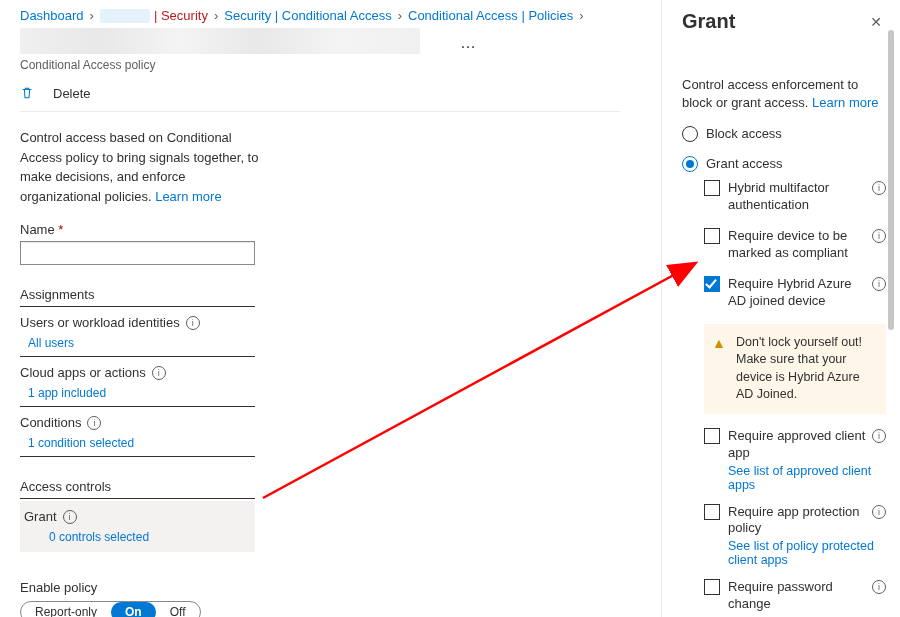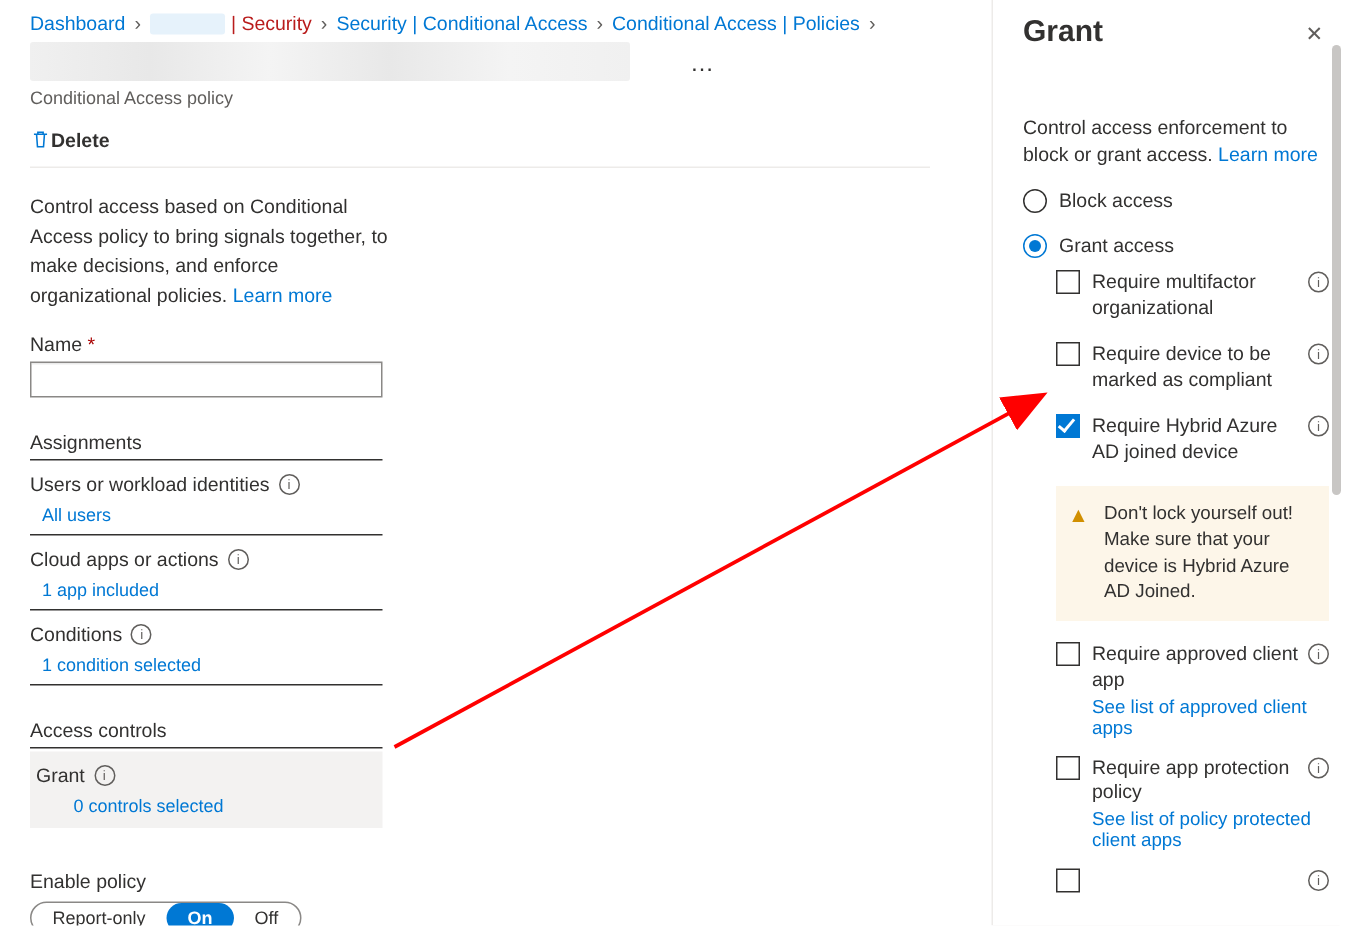--- a/index.html
+++ b/index.html
@@ -45,25 +45,24 @@
   .title-row {
     height: 26px;
     background: linear-gradient(90deg,#f0f0f0,#e8e8e8 20%,#f4f4f4 40%,#e8e8e8 60%,#f4f4f4 80%,#f0f0f0);
     width: 400px;
     border-radius:2px;
     margin-bottom:2px;
   }
   .more-dots { position:absolute; left:440px; top:6px; color:#323130; font-size:16px;}
   .subtitle { font-size: 12px; color: #605e5c; margin-top: 4px; }
   .delete-row {
-    display:flex; gap:0;
+    display:flex; gap:19px;
     padding: 14px 0 10px 0;
     border-bottom: 1px solid #edebe9;
     font-size: 13px;
-    font-weight: bold;
   }
   .trash-icon { width:14px; height:14px; }
 
   .desc { font-size: 13px; line-height: 1.5; max-width: 240px; margin-top: 16px; }
 
   .field { margin-top: 16px; }
   .field-label { font-size: 13px; }
   .req { color: #a80000; }
   .text-input {
     width: 235px;
@@ -300,21 +299,21 @@
     <span>Block access</span>
   </div>
   <div class="radio-row">
     <span class="radio checked"></span>
     <span>Grant access</span>
   </div>
 
   <div class="check-group">
     <div class="check-row">
       <span class="cb"></span>
-      <span class="lbl">Require multifactor organizational</span>
+      <span class="lbl">Hybrid multifactor authentication</span>
       <span class="info-icon">i</span>
     </div>
     <div class="check-row" style="margin-top:14px">
       <span class="cb"></span>
       <span class="lbl">Require device to be marked as compliant</span>
       <span class="info-icon">i</span>
     </div>
     <div class="check-row" style="margin-top:14px">
       <span class="cb checked"></span>
       <span class="lbl">Require Hybrid Azure AD joined device</span>
@@ -337,20 +336,21 @@
 
     <div class="check-row" style="margin-top:12px">
       <span class="cb"></span>
       <span class="lbl">Require app protection policy</span>
       <span class="info-icon">i</span>
     </div>
     <div class="sublink"><a class="link">See list of policy protected client apps</a></div>
 
     <div class="check-row" style="margin-top:12px">
       <span class="cb"></span>
+      <span class="lbl">Require password change</span>
       <span class="info-icon">i</span>
     </div>
 
   </div>
 
 </div>
 
 <svg class="arrow-svg" viewBox="0 0 900 617">
   <defs>
     <marker id="ah" markerWidth="12" markerHeight="12" refX="10" refY="5" orient="auto">

